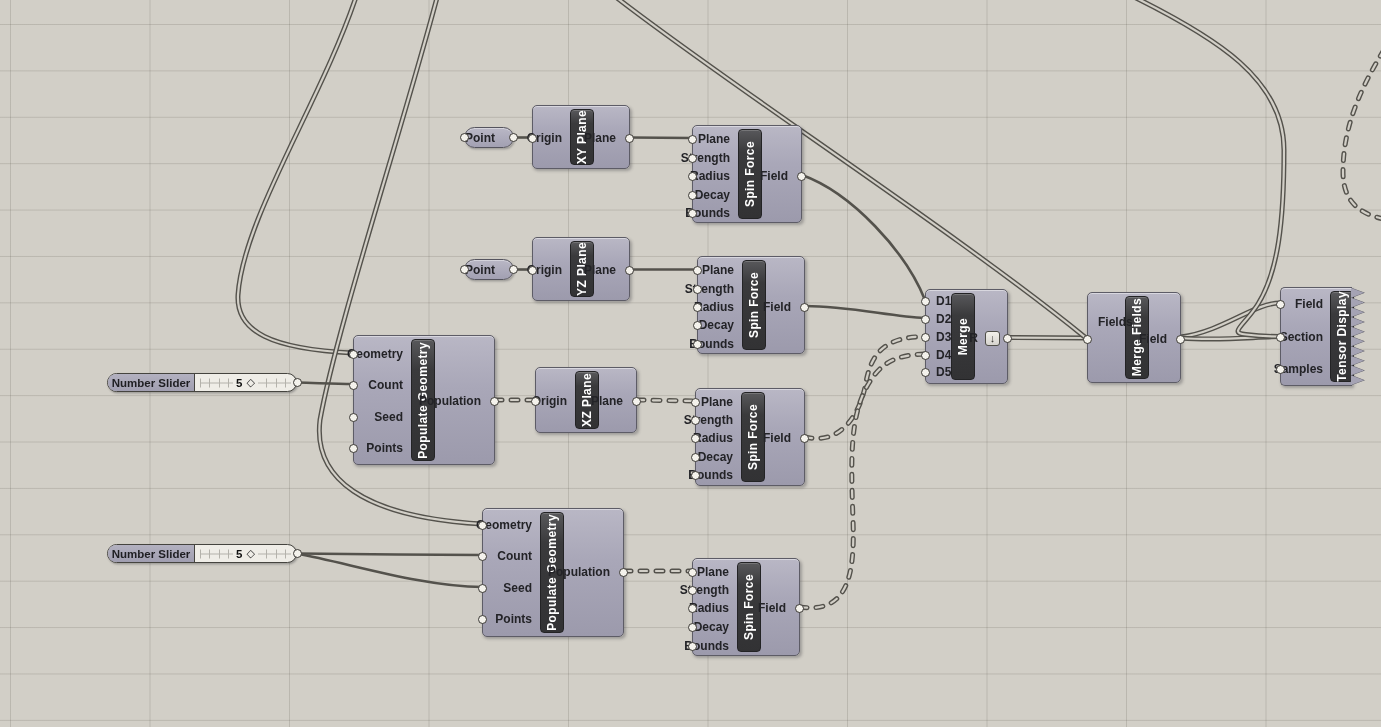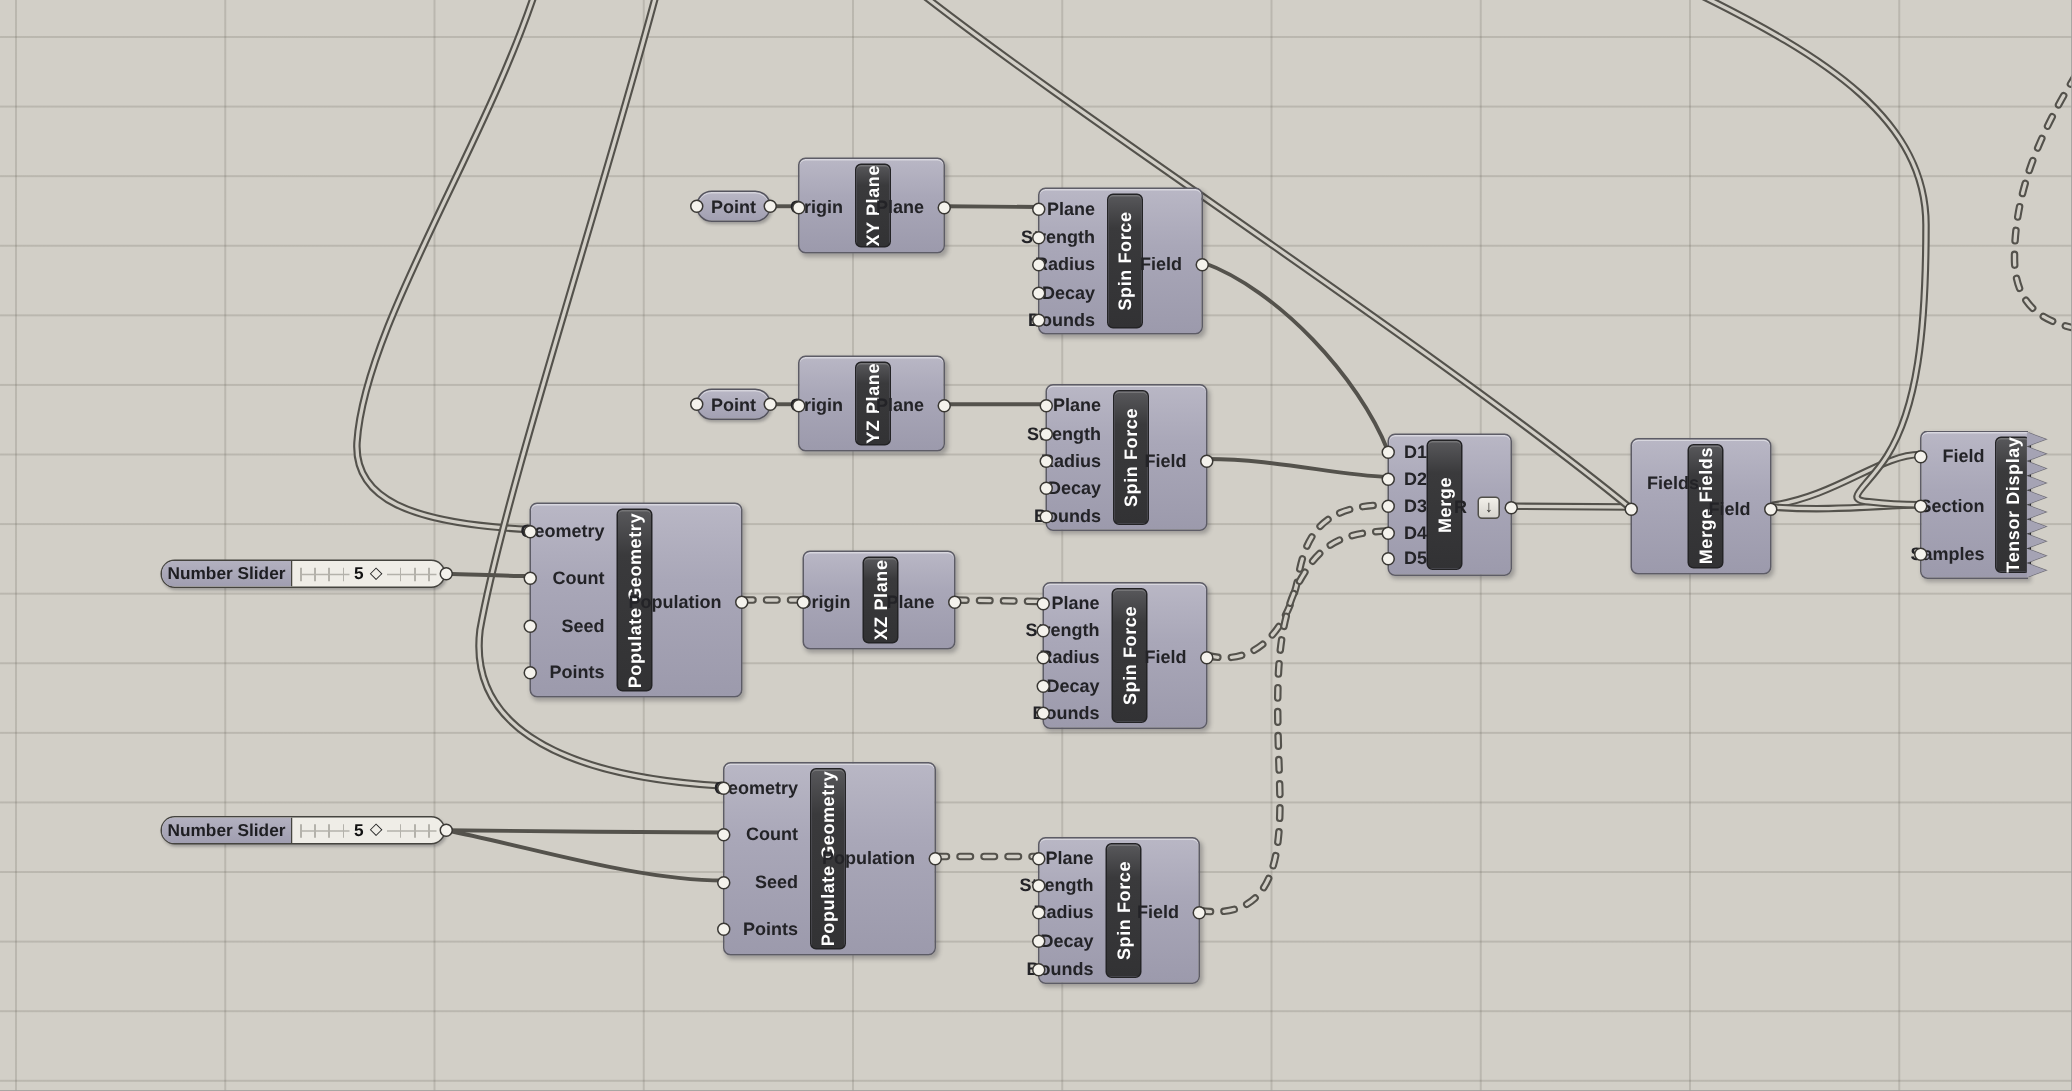--- a/index.html
+++ b/index.html
@@ -31,21 +31,21 @@
   .tag span{writing-mode:vertical-rl;transform:rotate(180deg);font-size:12px;font-weight:bold;
     letter-spacing:.4px;white-space:nowrap;}
 
   .port-label{position:absolute;font-size:12px;font-weight:600;color:#232327;line-height:16px;white-space:nowrap;}
   .nub{position:absolute;width:9px;height:9px;border-radius:50%;background:#f4f2ec;
     border:1.5px solid #3a3834;box-sizing:border-box;z-index:3;}
 
   .capsule{position:absolute;z-index:2;border:1px solid #55545e;border-radius:11px;
     background:linear-gradient(180deg,#b9b7c5,#a2a0b2);
     box-shadow:1px 1.5px 2px rgba(40,40,45,.3), inset 0 1px 0 rgba(255,255,255,.4);
-    display:flex;align-items:center;justify-content:center;
+    display:flex;align-items:center;
     font-size:12px;font-weight:600;color:#232327;box-sizing:border-box;}
 
   .slider{position:absolute;z-index:2;border:1.5px solid #45443f;border-radius:10px;
     background:#efede7;box-shadow:1px 1.5px 2px rgba(40,40,45,.3);display:flex;box-sizing:border-box;}
   .slider-label{background:linear-gradient(180deg,#b3b1c0,#a09eb0);border-right:1px solid #45443f;
     border-radius:8px 0 0 8px;display:flex;align-items:center;justify-content:center;
     font-size:11.5px;font-weight:600;color:#1e1e22;flex:0 0 auto;}
   .slider-track{position:relative;flex:1;display:flex;align-items:center;justify-content:center;border-radius:0 8px 8px 0;}
   .slider-track::before{content:"";position:absolute;left:5px;right:5px;top:50%;height:9px;transform:translateY(-50%);
     background:

